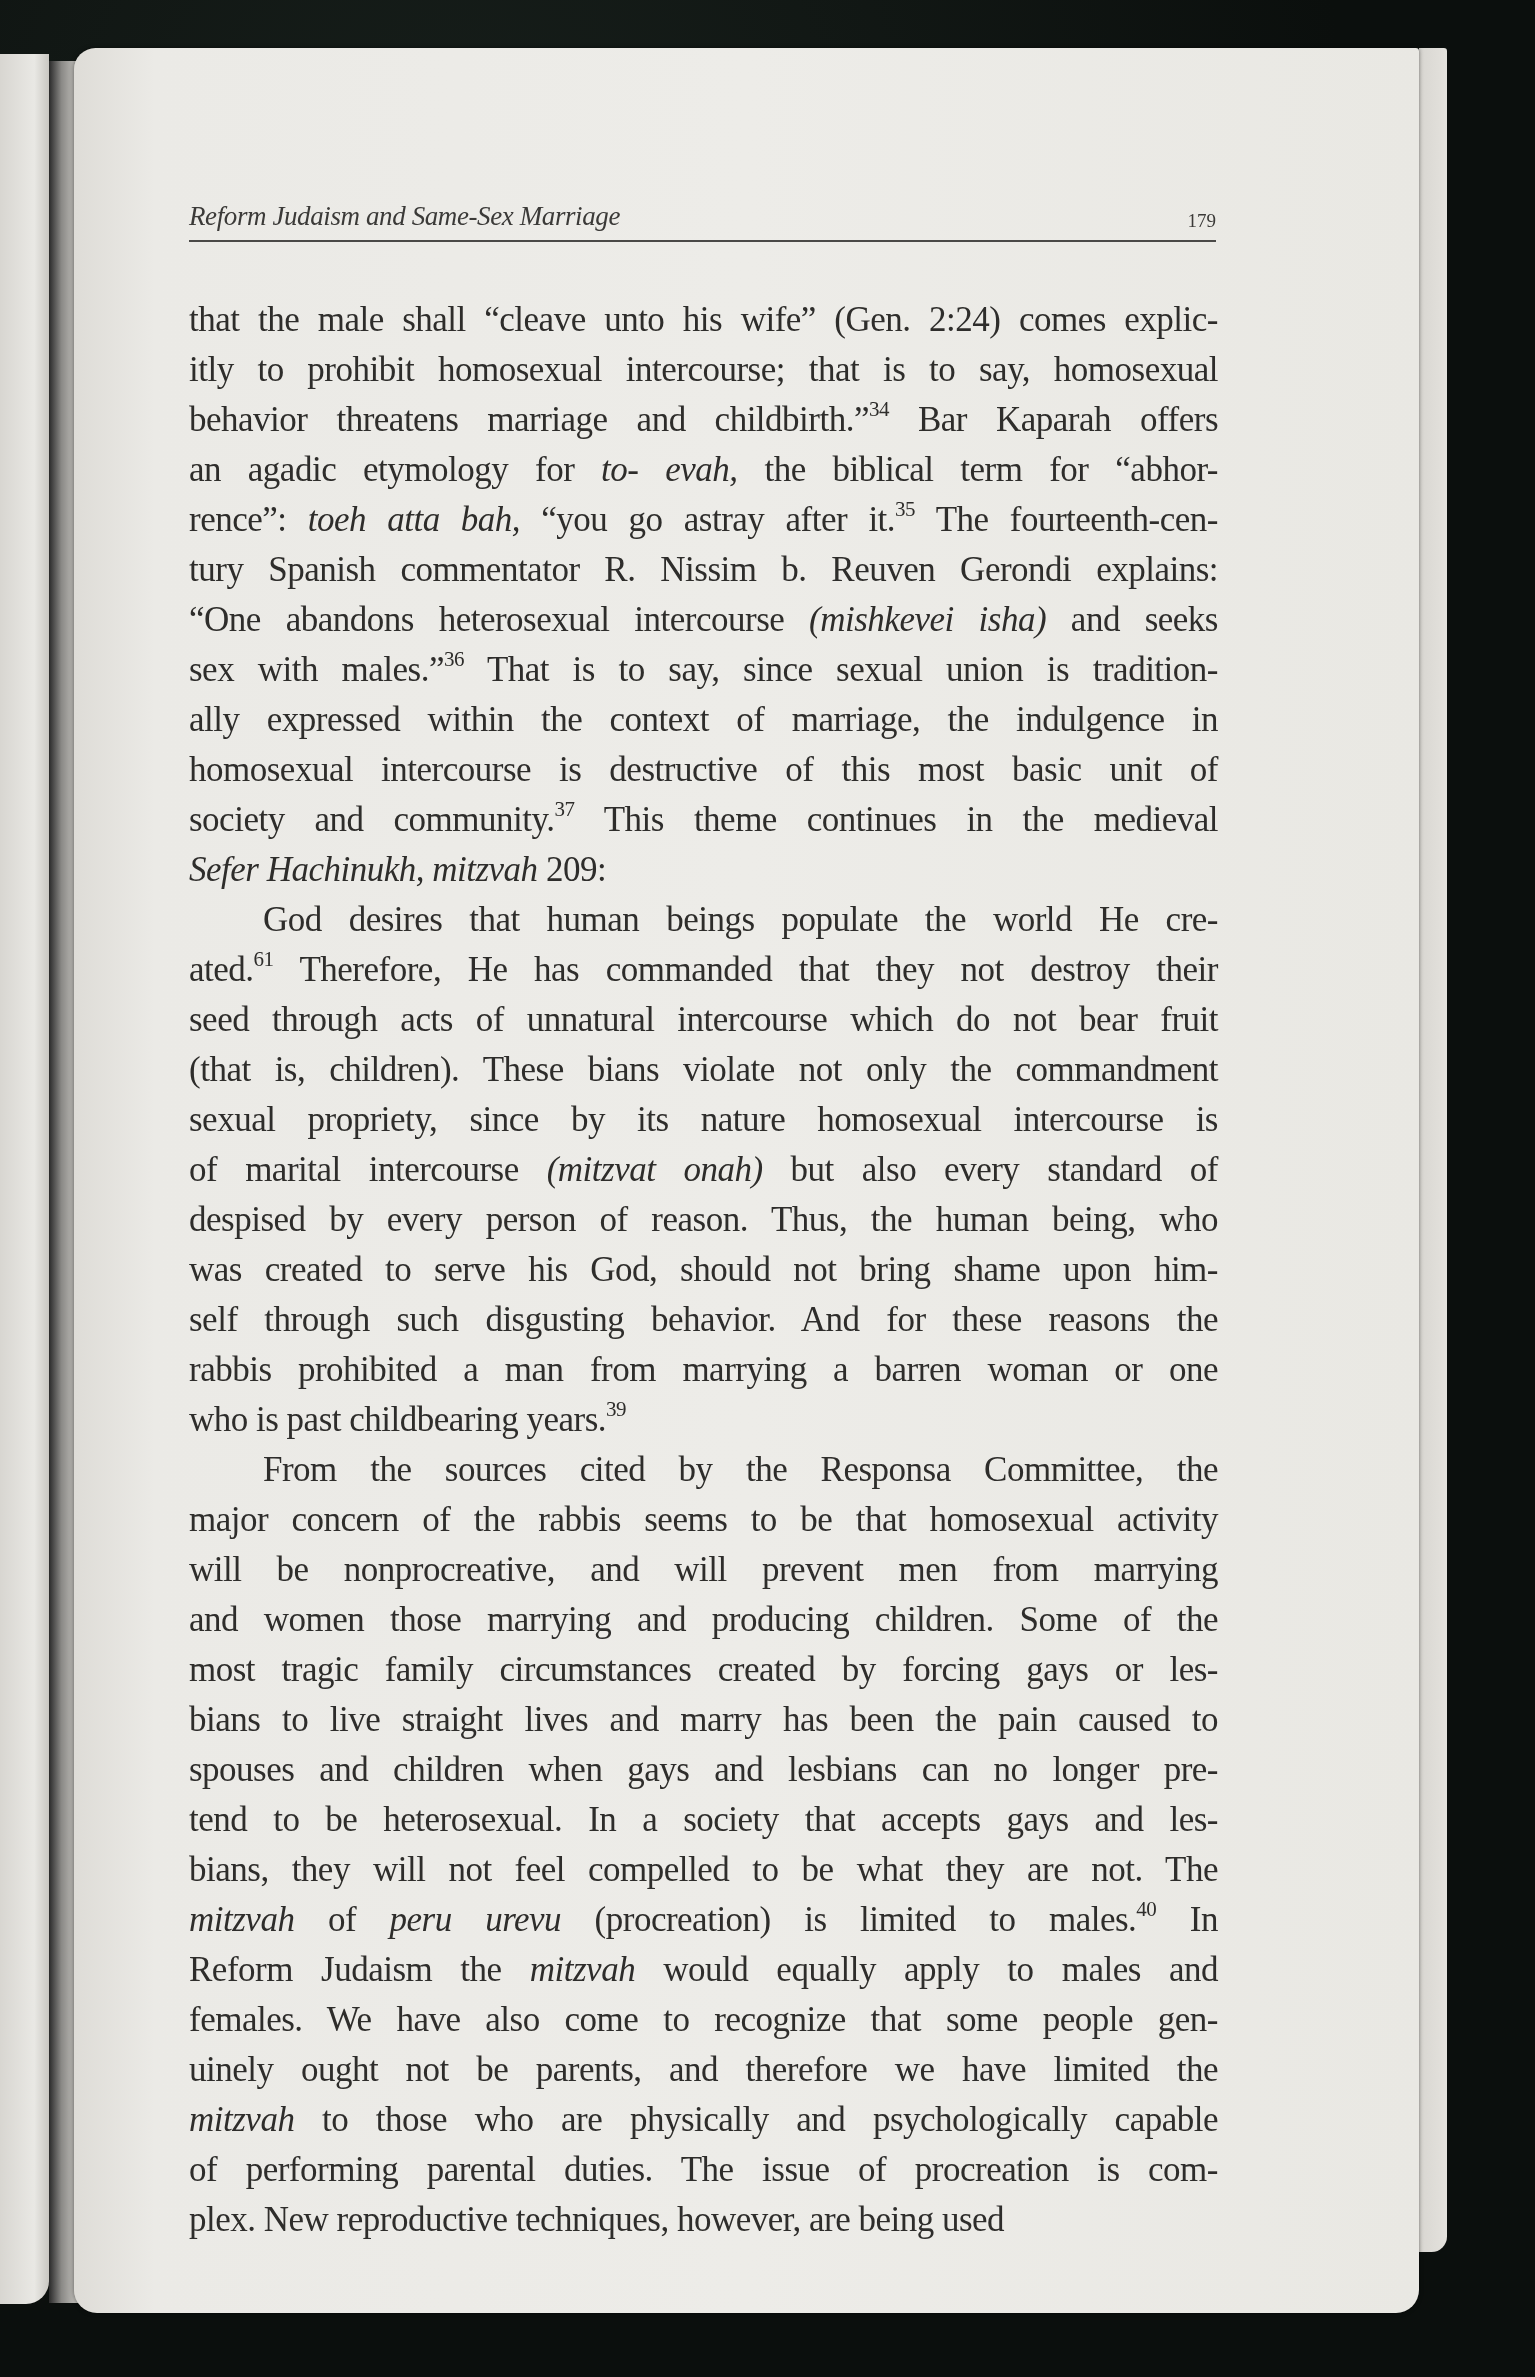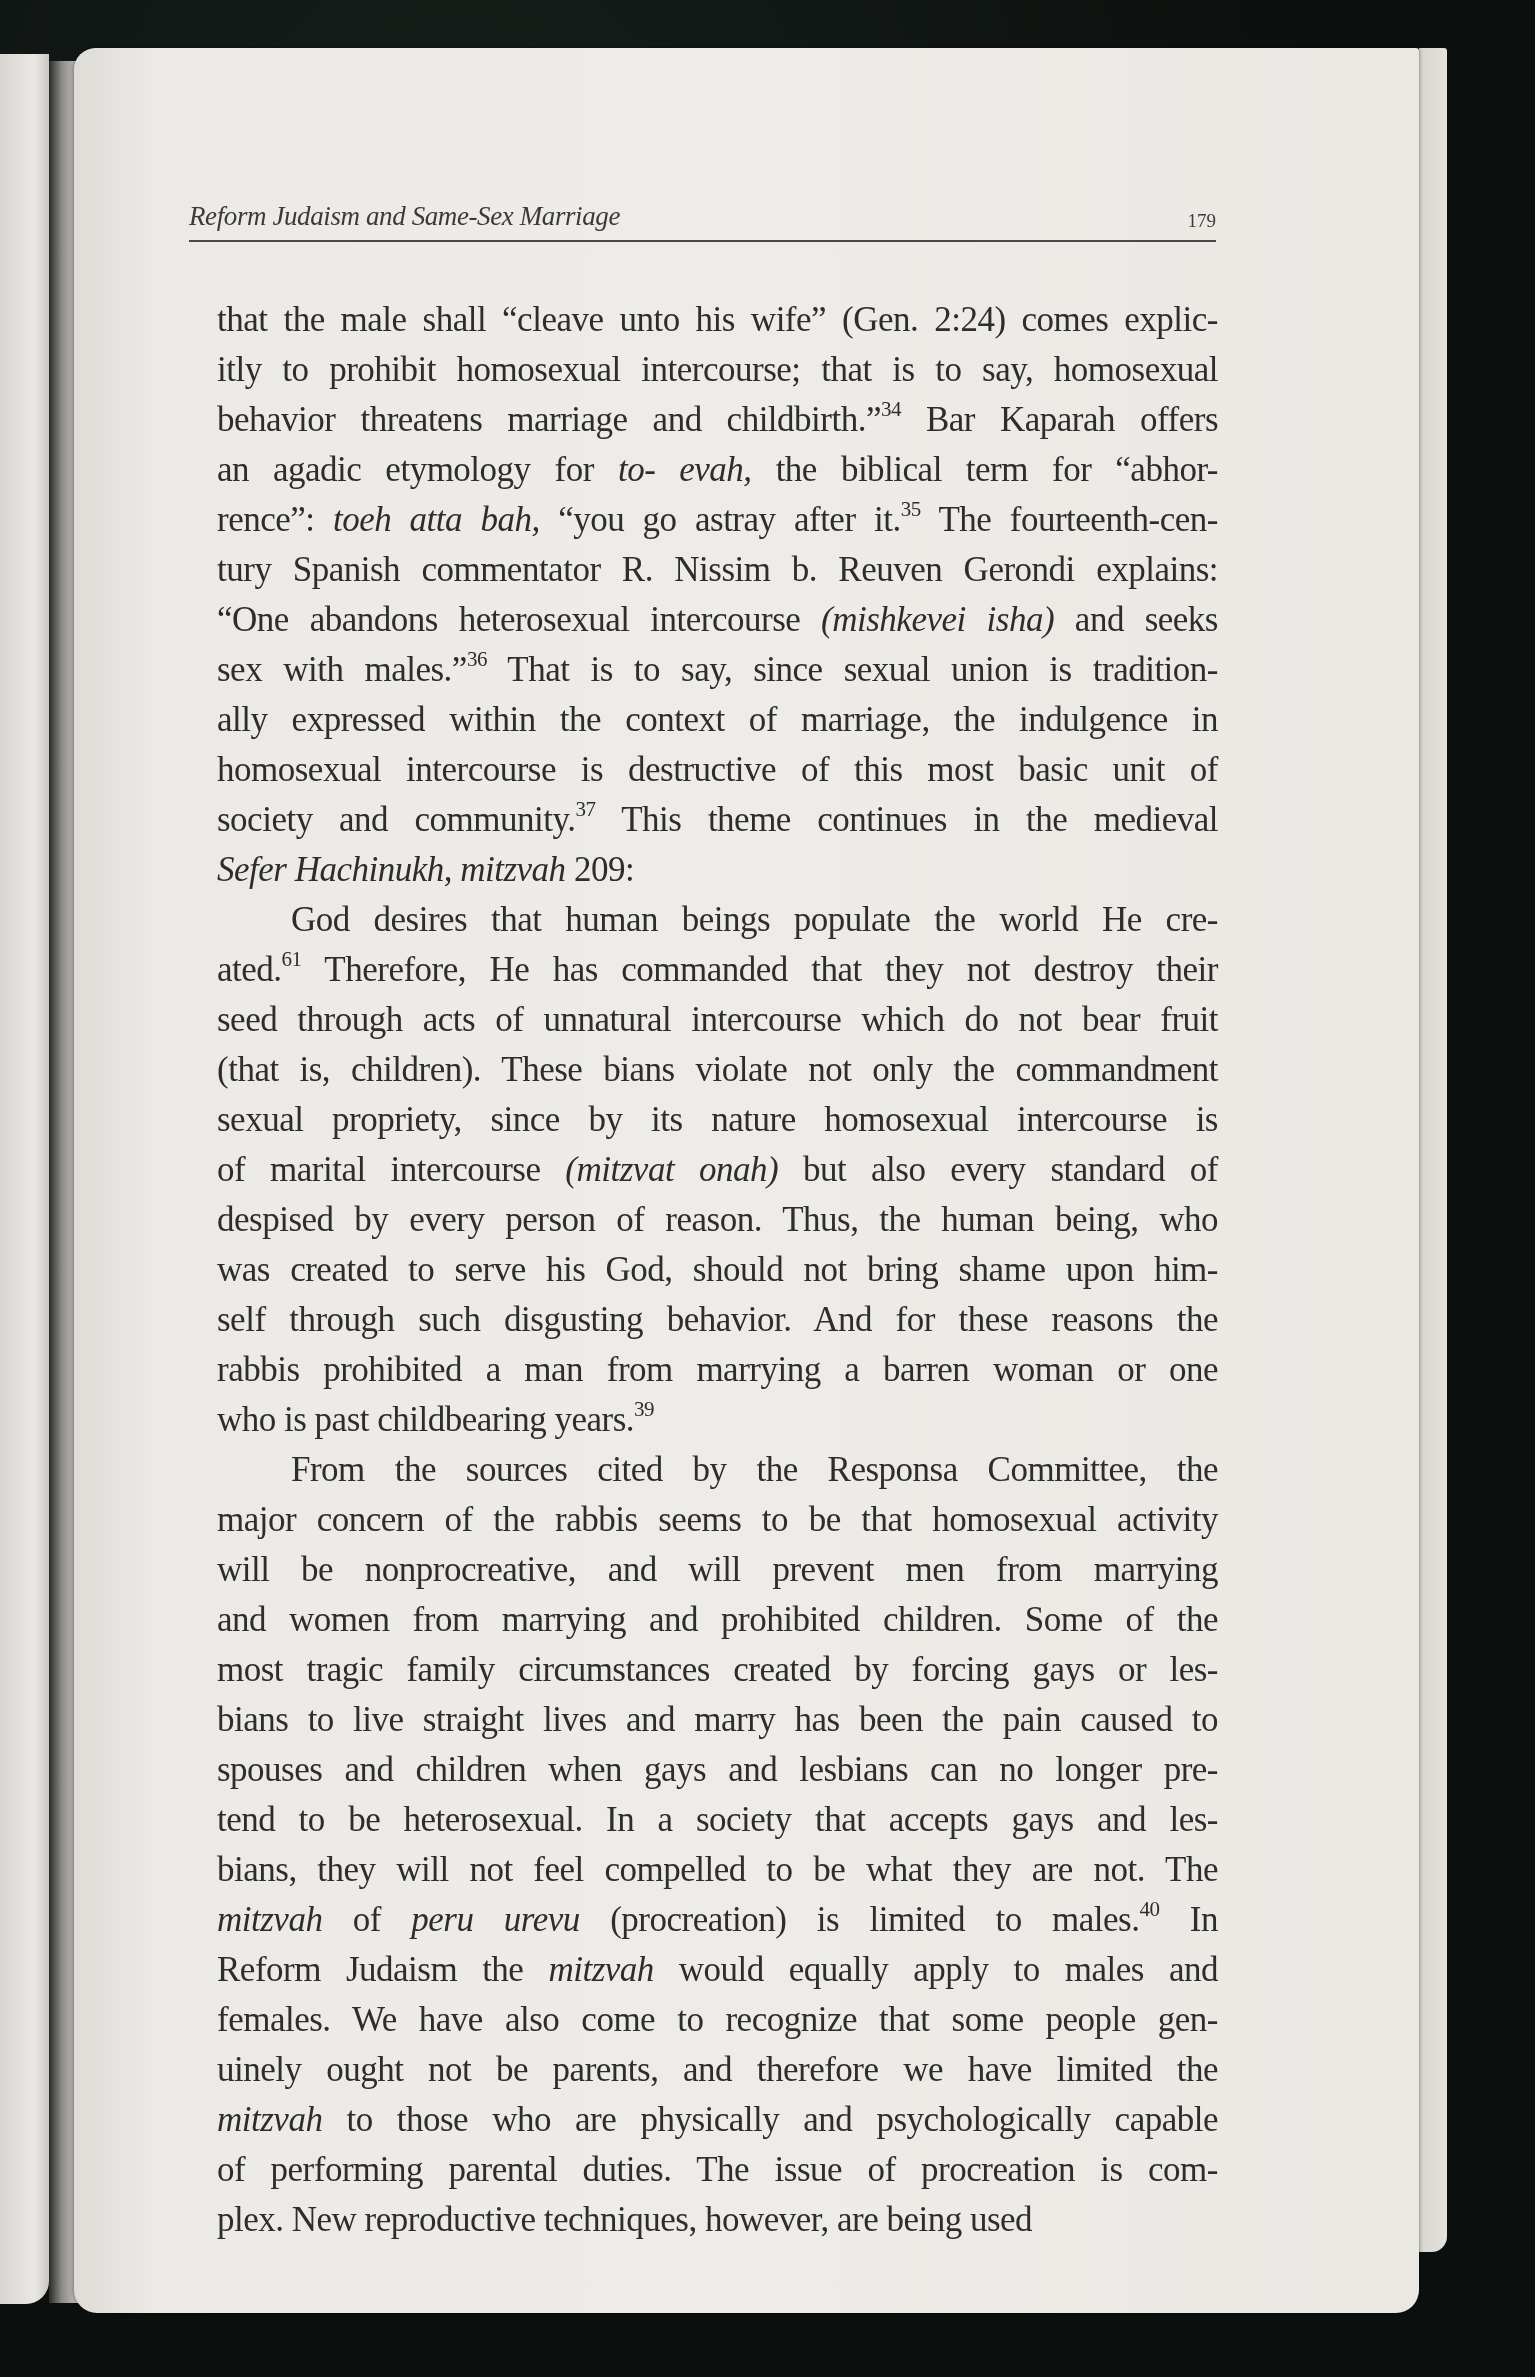--- a/index.html
+++ b/index.html
@@ -50,21 +50,21 @@
     }
     .body-text {
       position: absolute; left: 189px; top: 295px; width: 1029px;
       color: #2e2d2b;
       font-size: 35px;
       line-height: 50px;
       text-align: justify;
       letter-spacing: -0.5px;
     }
     .body-text p { margin: 0; }
-    .body-text .line { display: block; text-align: justify; text-align-last: justify; white-space: nowrap; overflow: visible; margin-left: 28px; }
+    .body-text .line { display: block; text-align: justify; text-align-last: justify; white-space: nowrap; overflow: visible; }
     .body-text .line.last { text-align-last: left; }
     .body-text .indent { padding-left: 74px; }
     .body-text i { font-style: italic; }
     sup { font-size: 60%; line-height: 0; vertical-align: 0.7em; }
   </style>
 </head>
 <body>
 
 <div class="backdrop"></div>
 <div class="left-page"></div>
@@ -104,21 +104,21 @@
       <span class="line">despised by every person of reason. Thus, the human being, who</span>
       <span class="line">was created to serve his God, should not bring shame upon him-</span>
       <span class="line">self through such disgusting behavior. And for these reasons the</span>
       <span class="line">rabbis prohibited a man from marrying a barren woman or one</span>
       <span class="line last">who is past childbearing years.<sup>39</sup></span>
     </p>
     <p>
       <span class="line indent">From the sources cited by the Responsa Committee, the</span>
       <span class="line">major concern of the rabbis seems to be that homosexual activity</span>
       <span class="line">will be nonprocreative, and will prevent men from marrying</span>
-      <span class="line">and women from marrying and prohibited children. Some of the</span>
+      <span class="line">and women those marrying and producing children. Some of the</span>
       <span class="line">most tragic family circumstances created by forcing gays or les-</span>
       <span class="line">bians to live straight lives and marry has been the pain caused to</span>
       <span class="line">spouses and children when gays and lesbians can no longer pre-</span>
       <span class="line">tend to be heterosexual. In a society that accepts gays and les-</span>
       <span class="line">bians, they will not feel compelled to be what they are not. The</span>
       <span class="line"><i>mitzvah</i> of <i>peru urevu</i> (procreation) is limited to males.<sup>40</sup> In</span>
       <span class="line">Reform Judaism the <i>mitzvah</i> would equally apply to males and</span>
       <span class="line">females. We have also come to recognize that some people gen-</span>
       <span class="line">uinely ought not be parents, and therefore we have limited the</span>
       <span class="line"><i>mitzvah</i> to those who are physically and psychologically capable</span>

